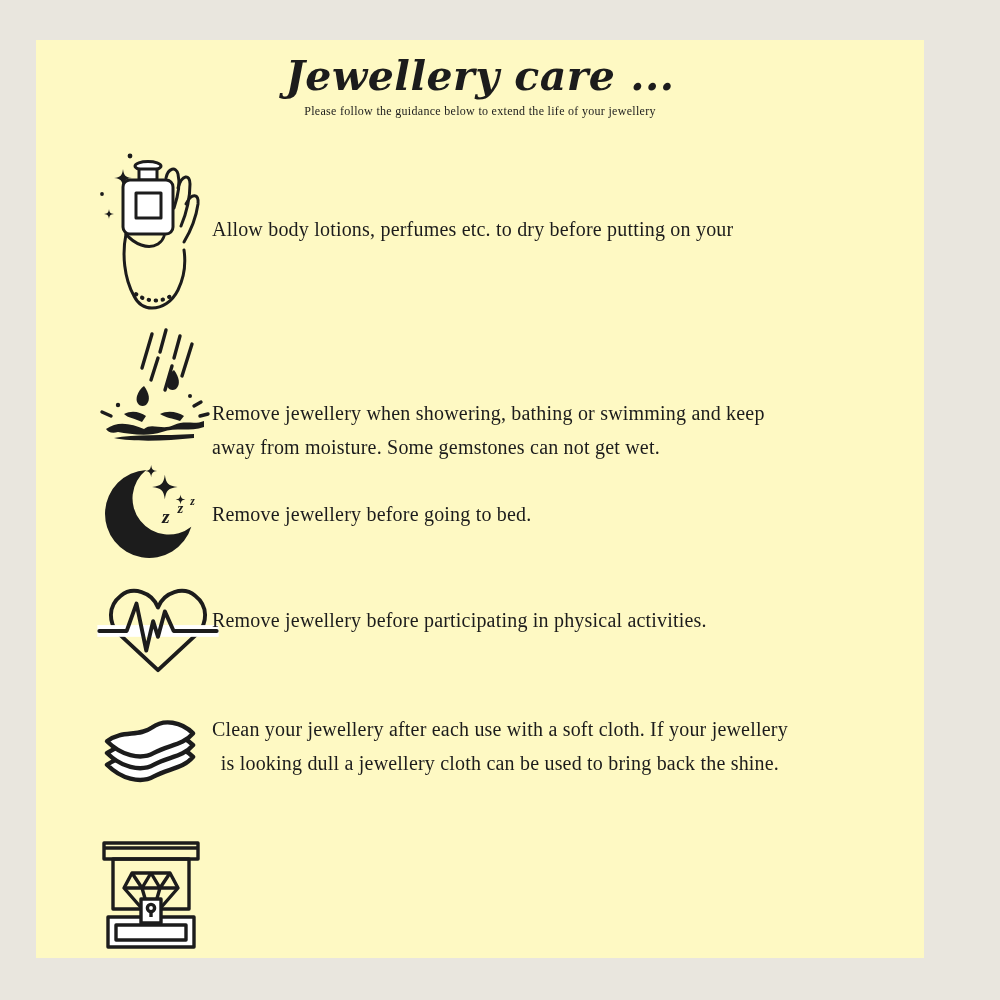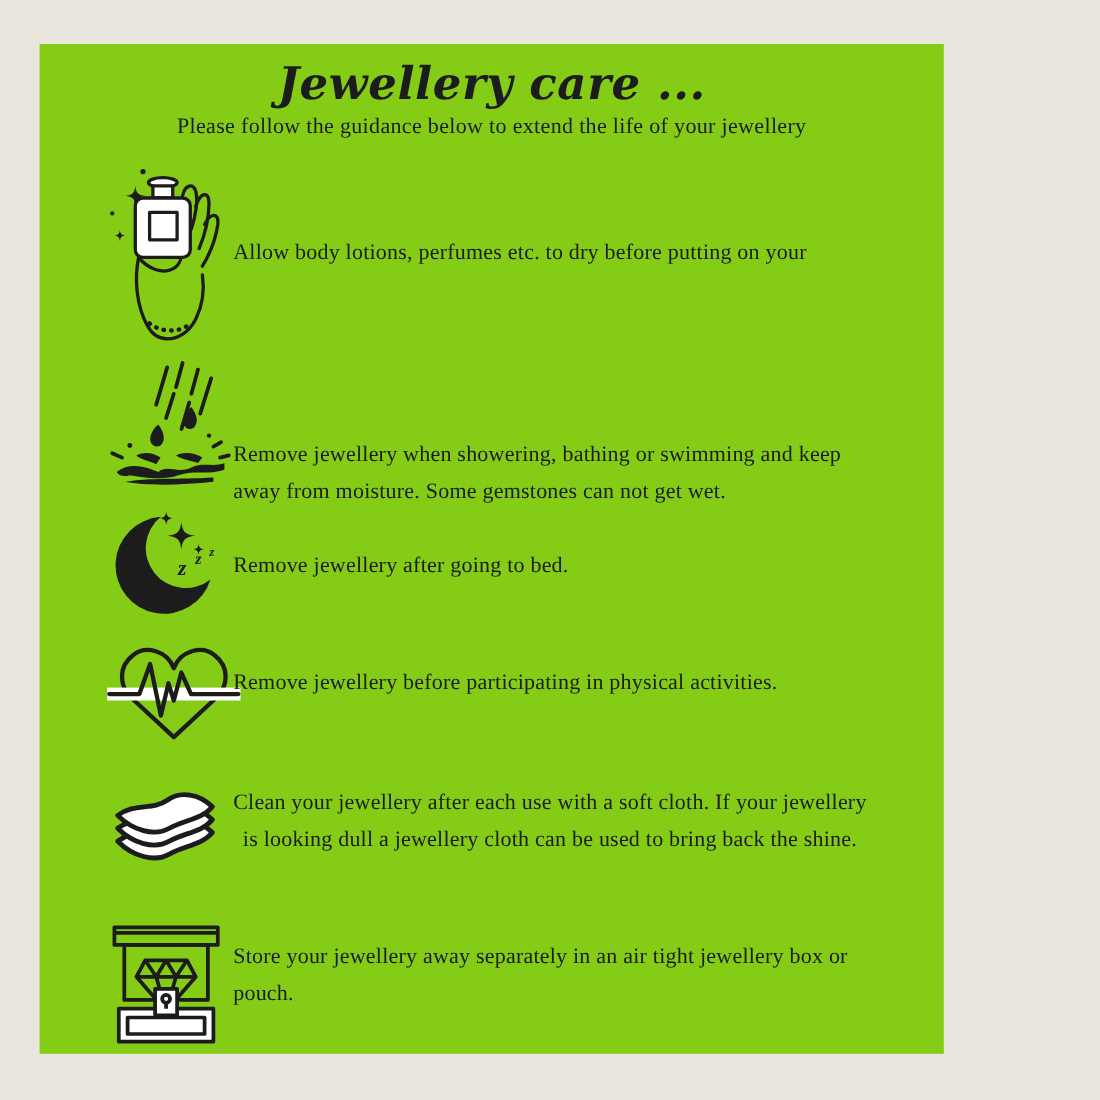--- a/index.html
+++ b/index.html
@@ -7,39 +7,39 @@
     width:1000px;height:1000px;
     background:#e9e6de;
     font-family:"Liberation Serif", serif;
     color:#1c1c1c;
     position:relative;
     overflow:hidden;
   }
   .card{
     position:absolute;
     left:36px; top:40px;
-    width:822px; height:918px;
-    background:#84cc16;
+    width:888px; height:918px;
+    background:#fef9c3;
   }
   .title{
     position:absolute;
     top:12px; left:0; width:100%;
     text-align:center;
     font-family:"DejaVu Serif", serif;
     font-style:italic;
     font-weight:700;
     font-size:41px;
     letter-spacing:0.5px;
     color:#1c1c1c;
   }
   .subtitle{
     position:absolute;
     top:64px; left:0; width:100%;
     text-align:center;
-    font-size:20px;
+    font-size:12px;
     letter-spacing:0.3px;
     color:#1c1c1c;
   }
   .icon{
     position:absolute;
   }
   .icon svg{display:block;width:100%;height:100%;}
   .txt{
     position:absolute;
     left:176px;
@@ -136,21 +136,21 @@
         <path d="M79,31 C79.5,34.6 80.5,35.6 84,36.1 C80.5,36.6 79.5,37.6 79,41.2 C78.5,37.6 77.5,36.6 74,36.1 C77.5,35.6 78.5,34.6 79,31 Z"></path>
       </g>
       <g fill="#1c1c1c" font-family="Liberation Serif, serif" font-style="italic" font-weight="700">
         <text x="60" y="60" font-size="20">z</text>
         <text x="76" y="50" font-size="15">z</text>
         <text x="89" y="42" font-size="12">z</text>
       </g>
     </svg>
   </div>
   <div class="txt t3">
-    <div>Remove jewellery after going to bed.</div>
+    <div>Remove jewellery before going to bed.</div>
   </div>
 
   <div class="icon i4">
     <svg viewBox="0 0 124 92">
       <g fill="none" stroke="#1c1c1c" stroke-width="4" stroke-linecap="round" stroke-linejoin="round">
         <path d="M62,24 C56,8 36,2 24,12 C10,23 12,40 21,50 L62,88 L103,50 C112,40 114,23 100,12 C88,2 68,8 62,24 Z"></path>
       </g>
       <rect x="0" y="42" width="124" height="12" fill="#ffffff"></rect>
       <polyline points="2,48 30,48 40,20 50,68 57,38 62,54 69,28 78,48 122,48" fill="none" stroke="#1c1c1c" stroke-width="4" stroke-linecap="round" stroke-linejoin="round"></polyline>
     </svg>
@@ -185,18 +185,14 @@
         <path d="M36,36 L74,36 L82,51 L55,82 L28,51 Z"></path>
         <path d="M36,36 L46,51 M74,36 L64,51 M28,51 L82,51 M46,51 L55,82 M64,51 L55,82 M46,51 L55,36 M64,51 L55,36"></path>
         <rect x="12" y="80" width="86" height="30" fill="#ffffff"></rect>
         <rect x="20" y="88" width="70" height="15"></rect>
         <rect x="45" y="62" width="20" height="24" fill="#ffffff"></rect>
         <circle cx="55" cy="71" r="3.6"></circle>
         <path d="M55,74.5 L55,80"></path>
       </g>
     </svg>
   </div>
-  <div class="txt t6">
-    <div>Store your jewellery away separately in an air tight jewellery box or</div>
-    <div>pouch.</div>
-  </div>
 
 </div>
 
 </body></html>

